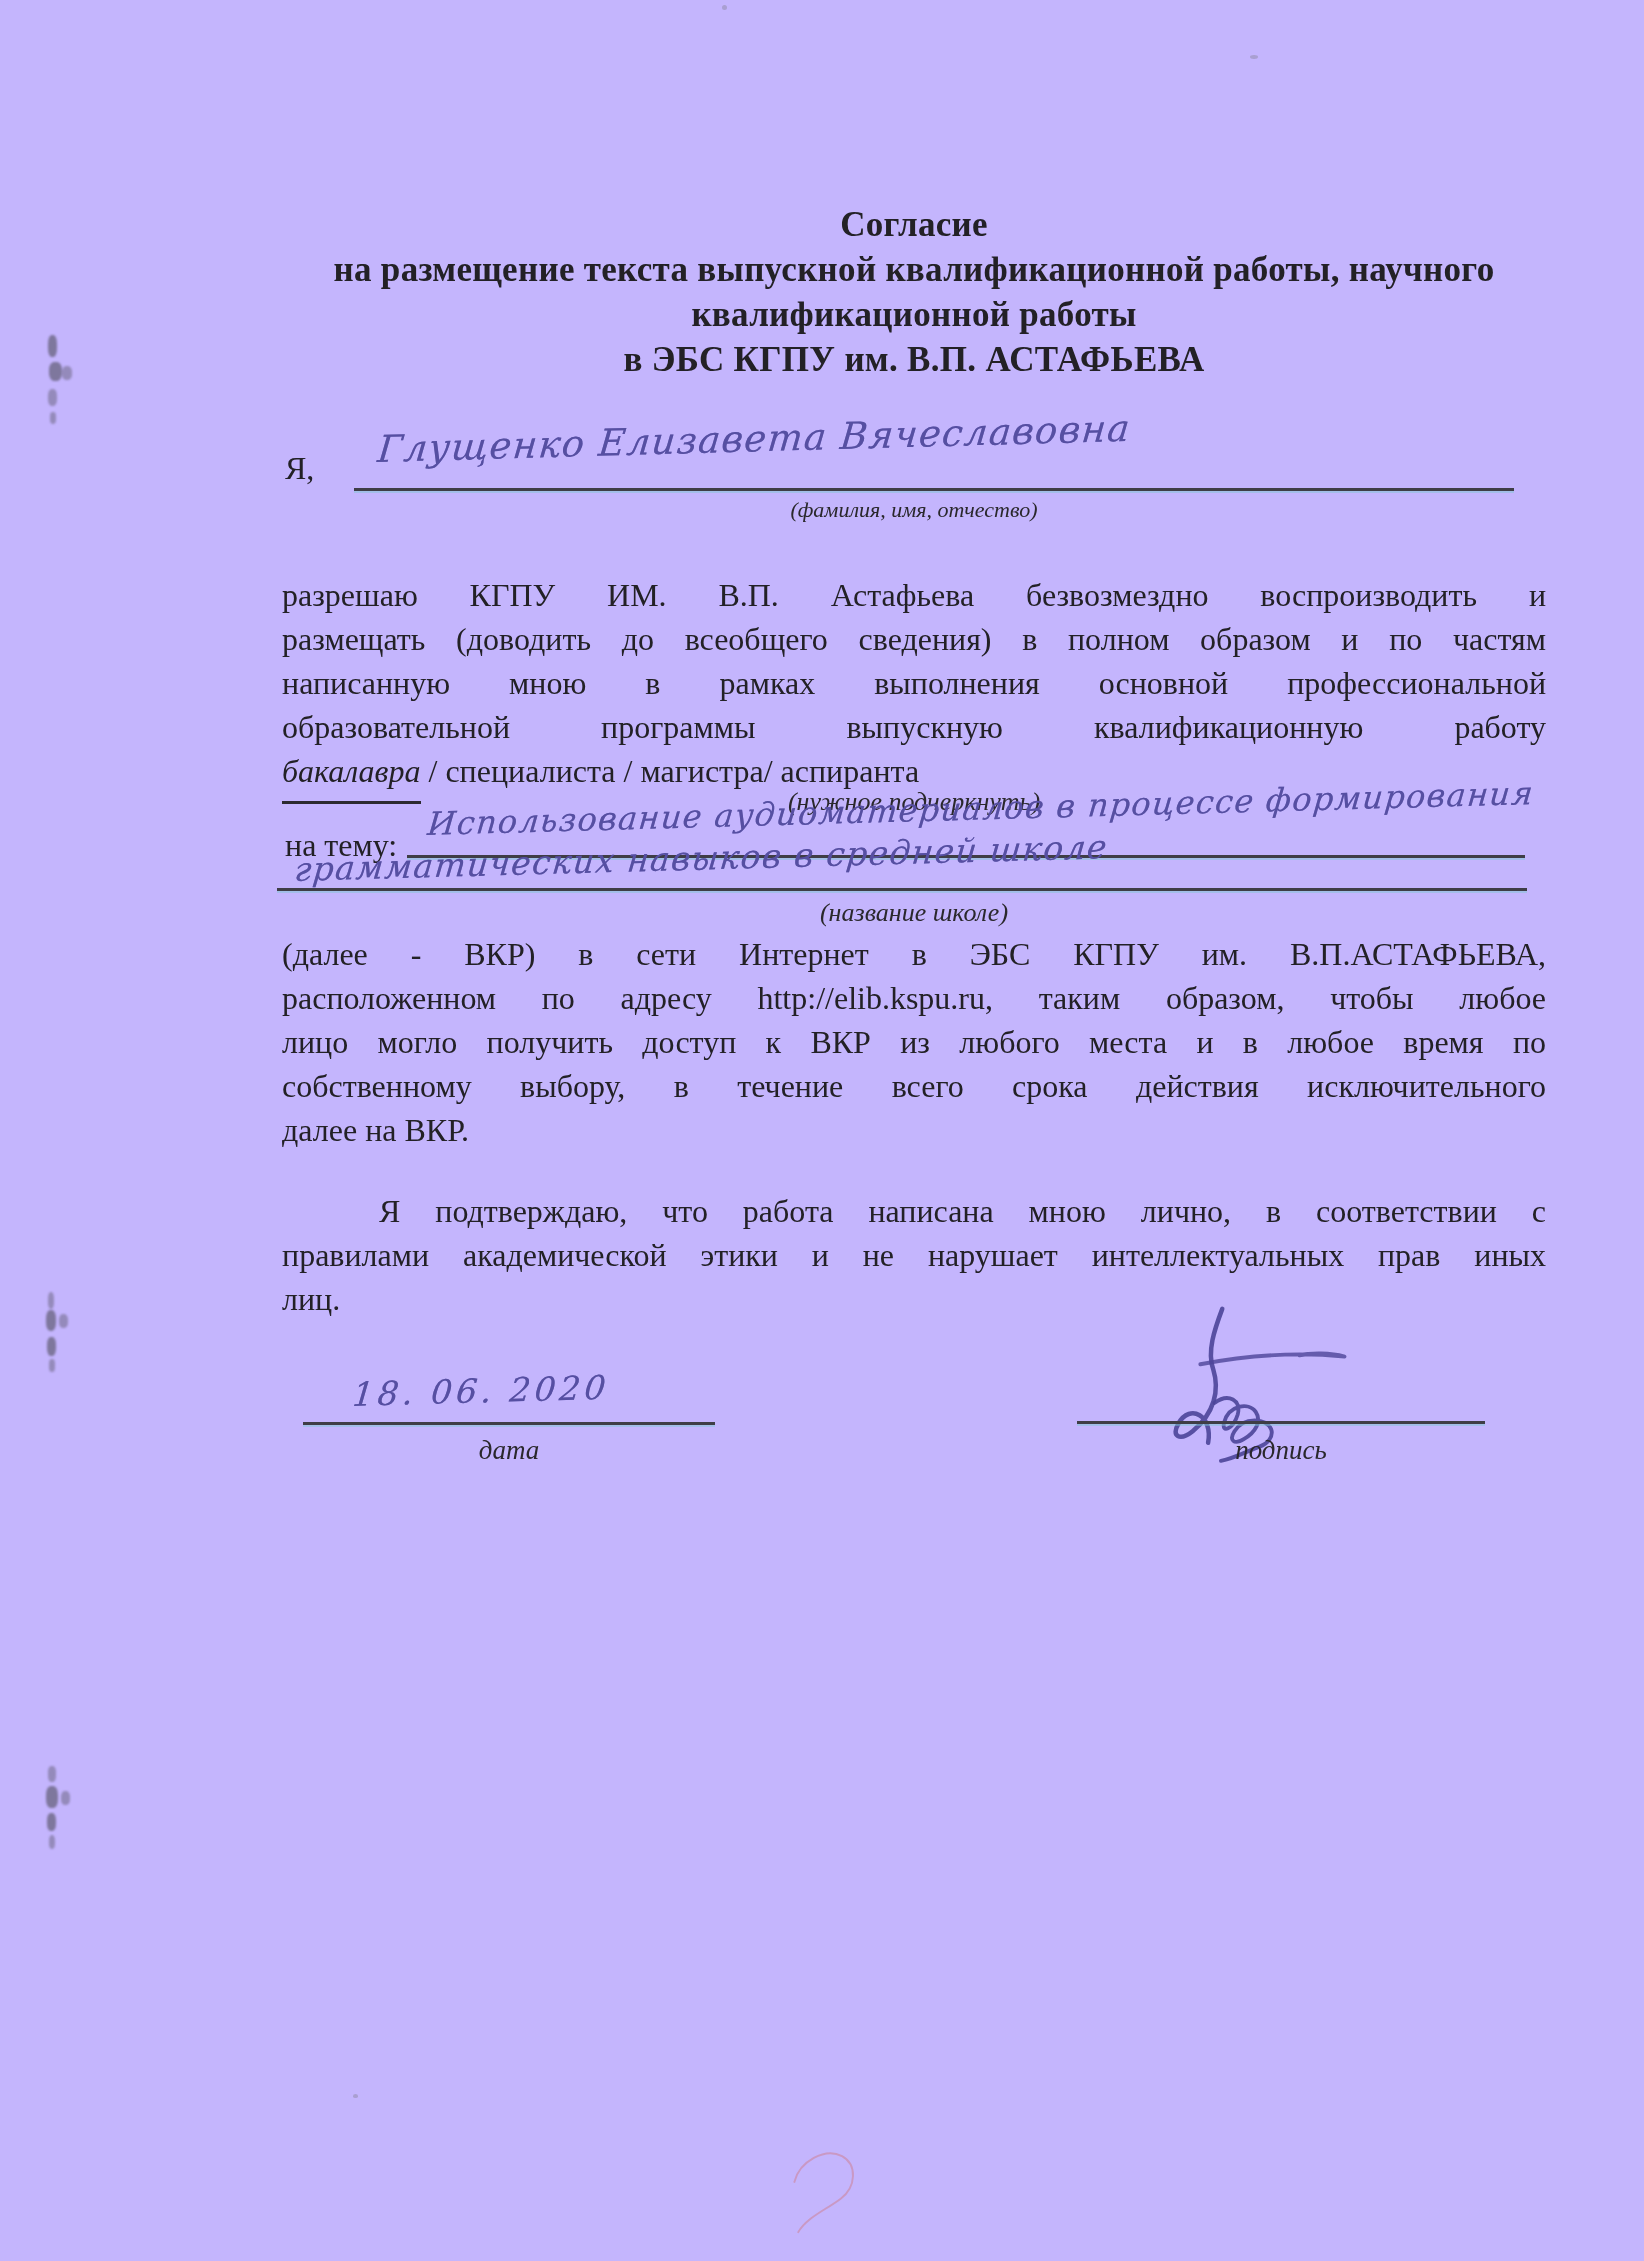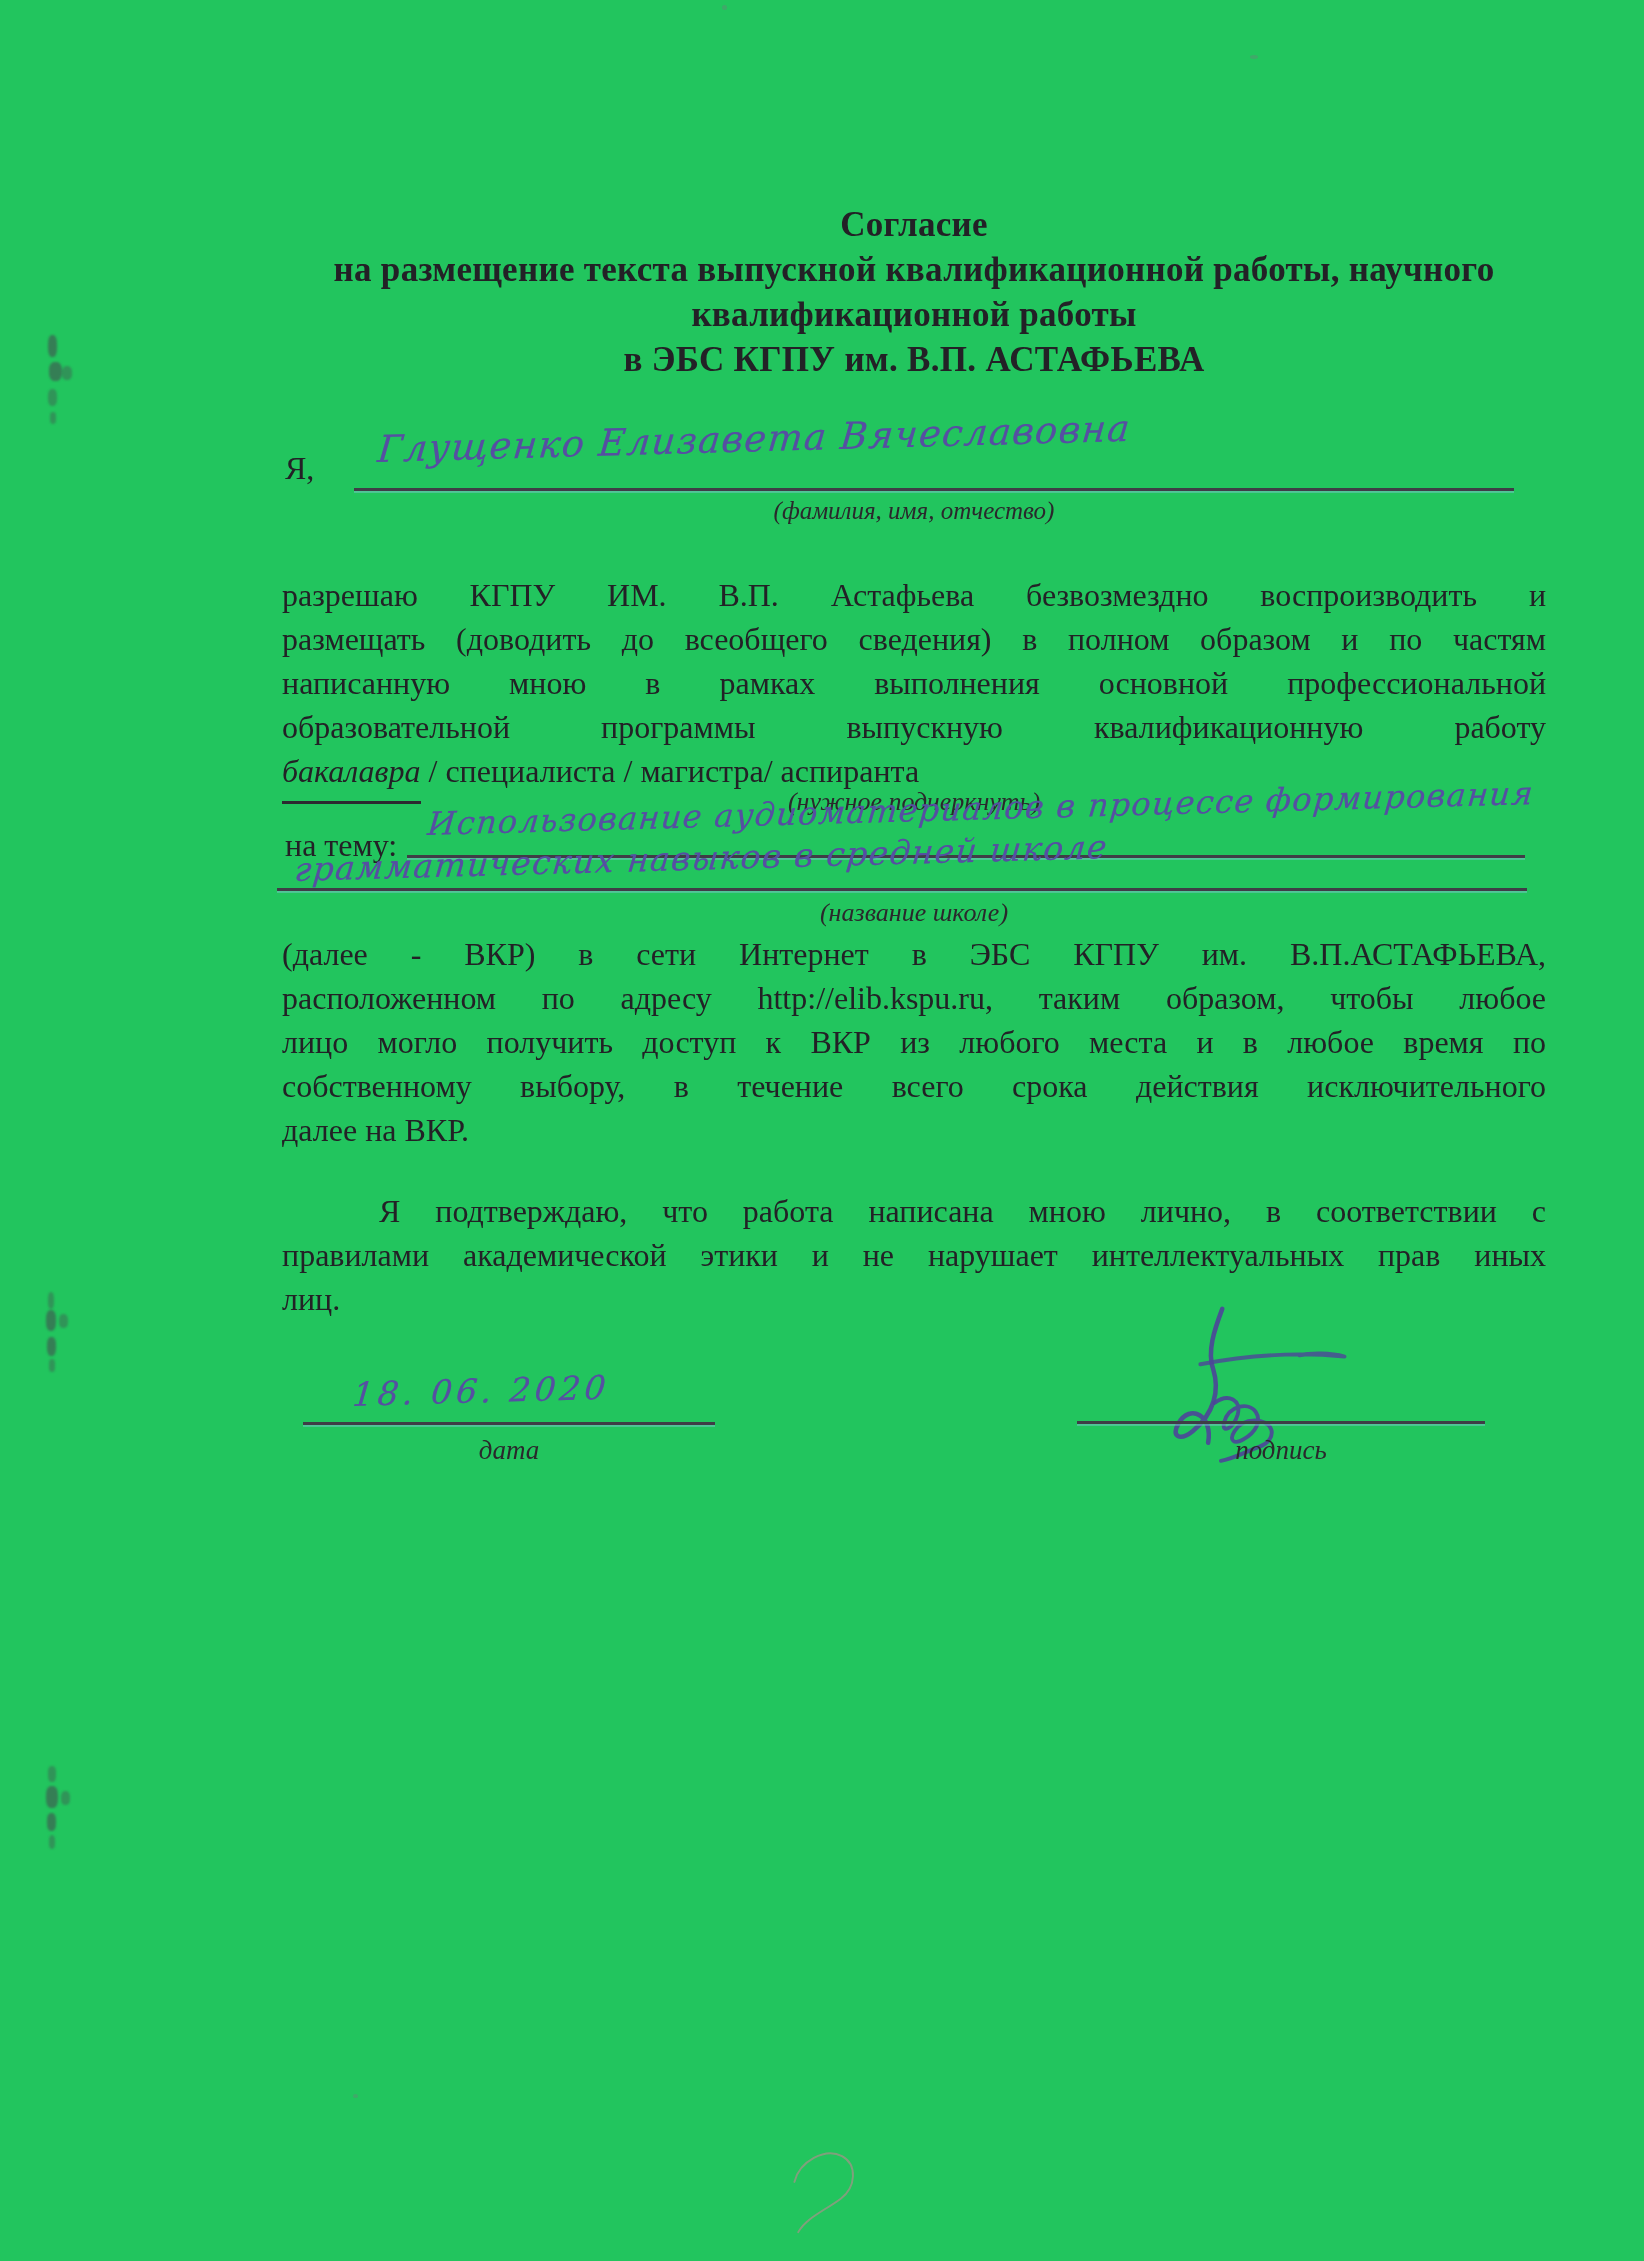--- a/index.html
+++ b/index.html
@@ -1,30 +1,30 @@
 <!DOCTYPE html>
 <html style="font-size:10.3px"><head>
 <meta charset="utf-8">
 <style>
   html,body{margin:0;padding:0;background:#888;}
   .page{
     position:relative;
     width:1644px;height:2261px;
-    background:#22c55e;
+    background:#c4b5fd;
     overflow:hidden;
     font-family:"Liberation Serif","DejaVu Serif",serif;
     color:#232126;
   }
   
   .col{position:absolute;left:282px;width:1264px;}
   .title-block{top:202px;text-align:center;font-weight:bold;font-size:35px;line-height:45px;letter-spacing:0.3px;}
   .body-line{font-size:32px;line-height:44px;text-align:justify;text-align-last:justify;white-space:normal;}
   .body-line.last{text-align-last:left;}
   .indent{text-indent:97px;}
-  .caption{position:absolute;left:282px;width:1264px;text-align:center;font-style:italic;font-size:25px;color:#2a282c;}
+  .caption{position:absolute;left:282px;width:1264px;text-align:center;font-style:italic;font-size:22px;color:#2a282c;}
   .ulined{border-bottom:3.2px solid #2c2a30;padding-bottom:12px;font-style:italic;}
   
   .rule{position:absolute;height:2.6px;background:#3f3d46;box-shadow:0 1.9px 0 rgba(125,200,210,.5);}
   
   .hw{
     position:absolute;
     font-family:"DejaVu Serif","Liberation Serif",serif;
     font-style:italic;
     color:#564fa2;
     transform:rotate(-1.6deg) skewX(-7deg);

